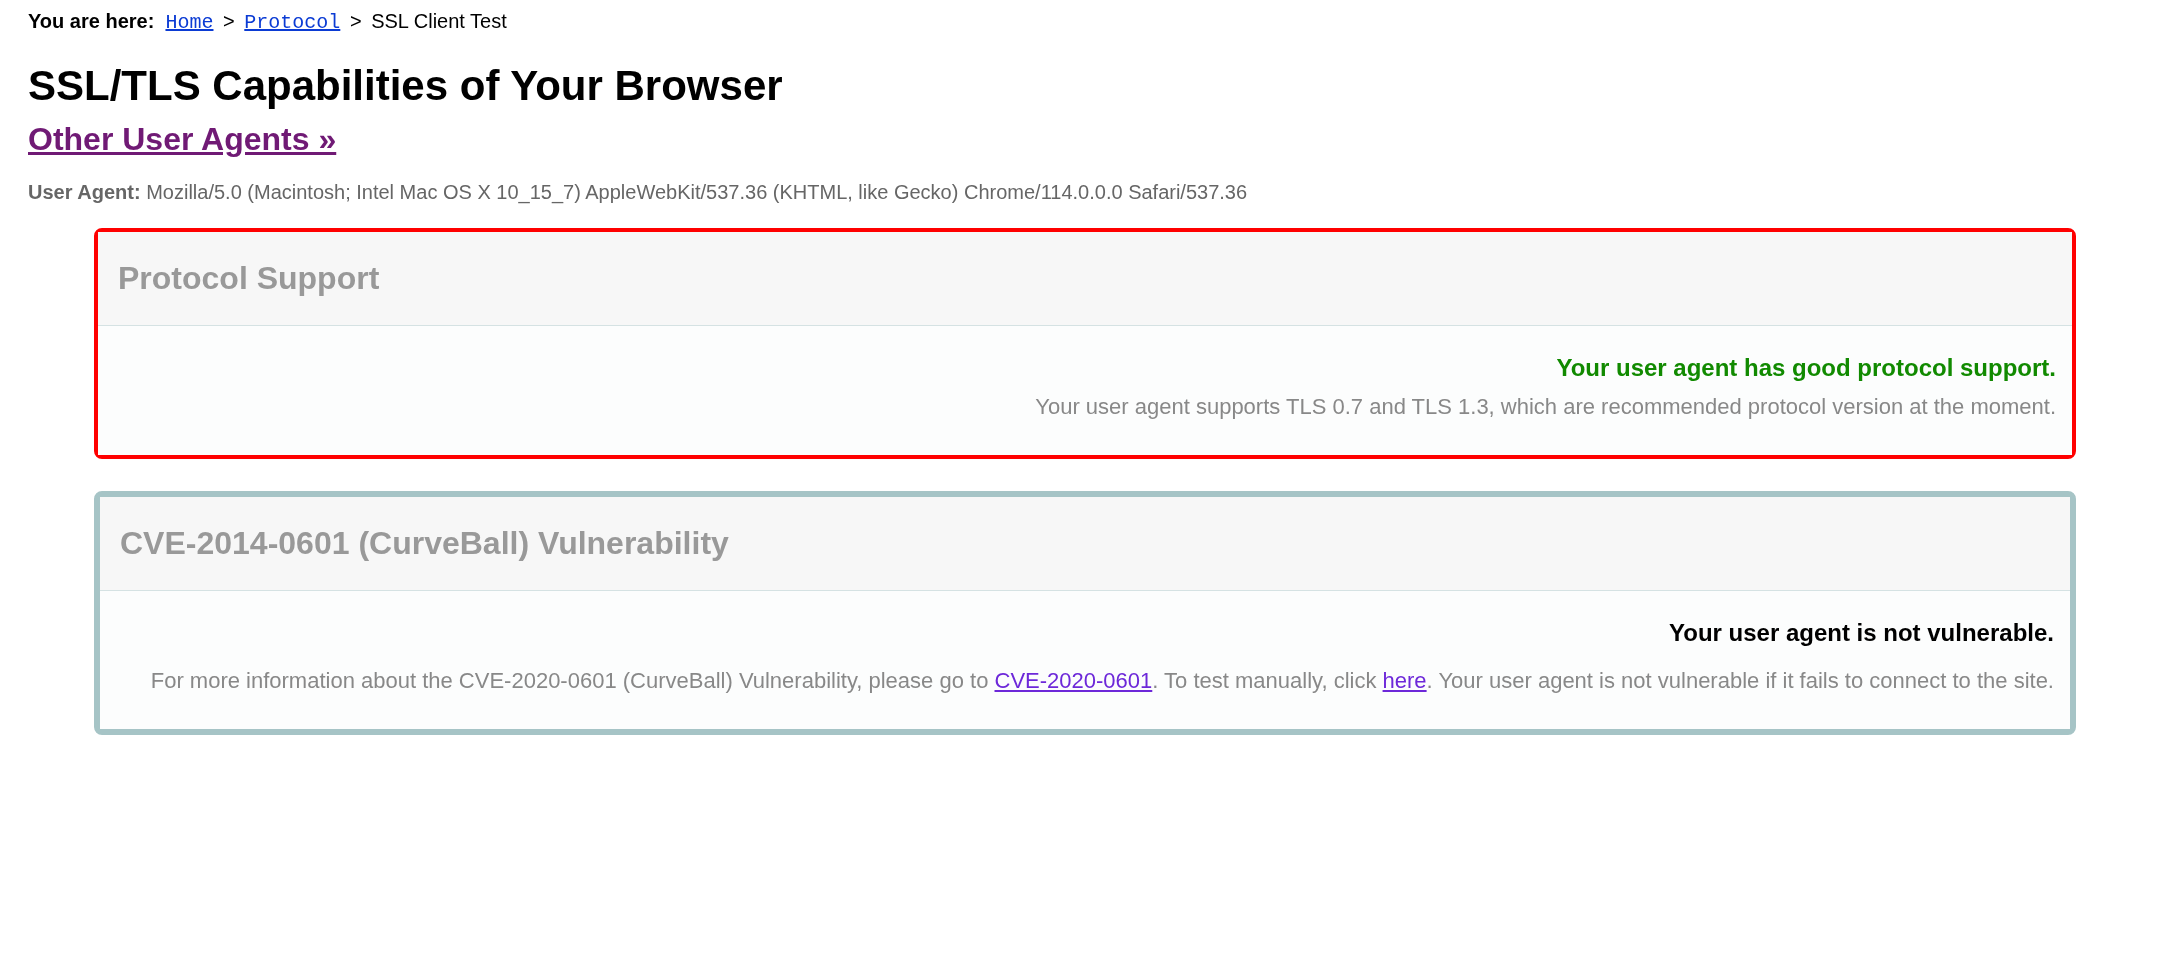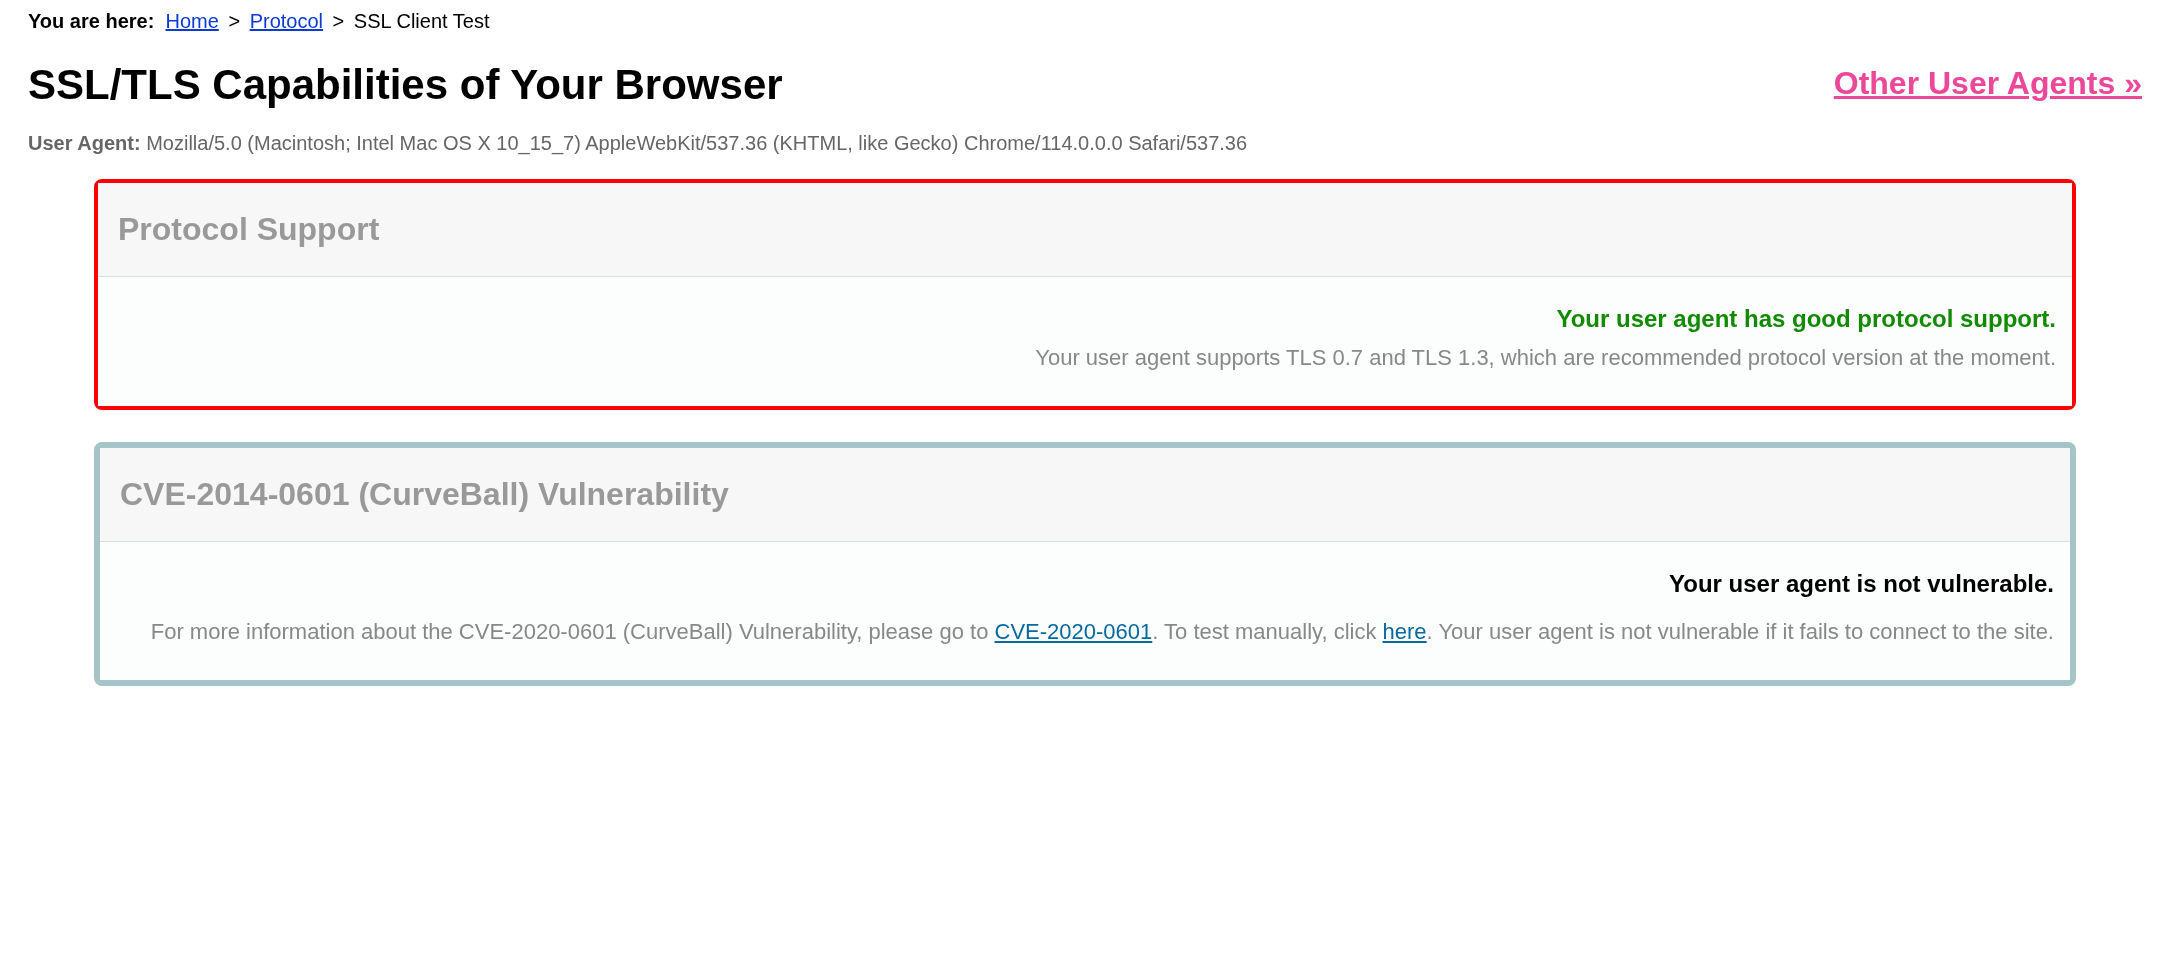--- a/index.html
+++ b/index.html
@@ -17,46 +17,48 @@
       font-size: 20px;
       color: #000;
       margin-bottom: 28px;
     }
     .breadcrumb .label {
       font-weight: bold;
     }
     .breadcrumb a {
       color: #0b3bd4;
       text-decoration: underline;
+      font-family: Liberation Mono, monospace;
     }
     .breadcrumb .sep {
       color: #000;
       margin: 0 4px;
     }
     .breadcrumb .current {
       color: #000;
     }
     .header-row {
       display: flex;
       justify-content: space-between;
       align-items: flex-start;
       margin-bottom: 18px;
+      flex-direction: column;
     }
     h1.page-title {
       font-size: 42px;
       font-weight: bold;
       color: #000;
     }
     .other-agents-link {
       font-size: 32px;
       font-weight: bold;
-      color: #ec4899;
+      color: #701a75;
       text-decoration: underline;
       white-space: nowrap;
-      margin-top: 4px;
+      margin-top: 11px;
     }
     .user-agent-line {
       font-size: 20px;
       color: #666666;
       line-height: 1.6;
       margin-bottom: 20px;
     }
     .user-agent-line .label {
       font-weight: bold;
     }
@@ -99,21 +101,21 @@
       font-weight: bold;
       color: #000000;
       margin-bottom: 17px;
     }
     .panel-desc {
       font-size: 22px;
       color: #888888;
       line-height: 1.5;
     }
     .panel-desc a {
-      color: #0369a1;
+      color: #6d28d9;
       text-decoration: underline;
     }
   </style>
 </head>
 <body>
 
 <div class="breadcrumb">
   <span class="label">You are here:</span>
   &nbsp;<a href="#">Home</a>
   <span class="sep">&gt;</span>

